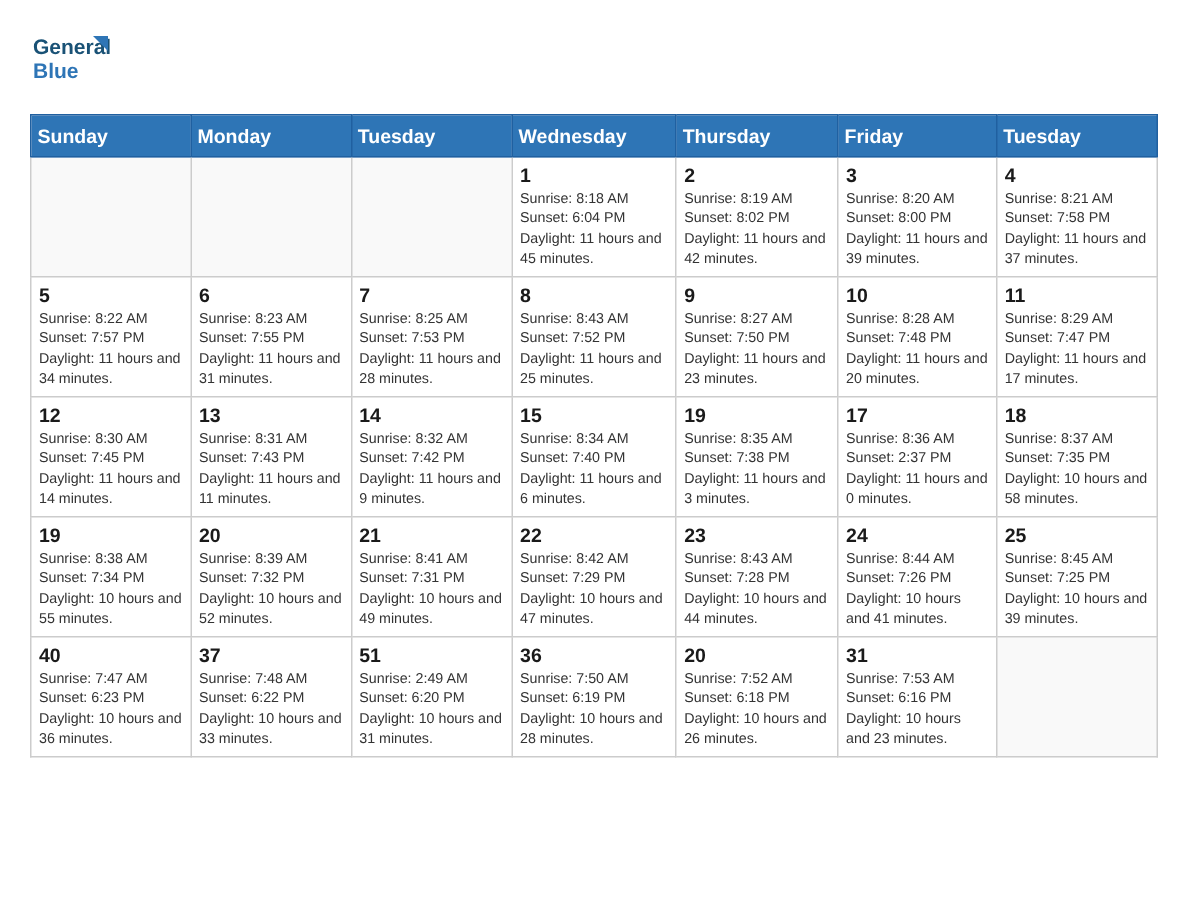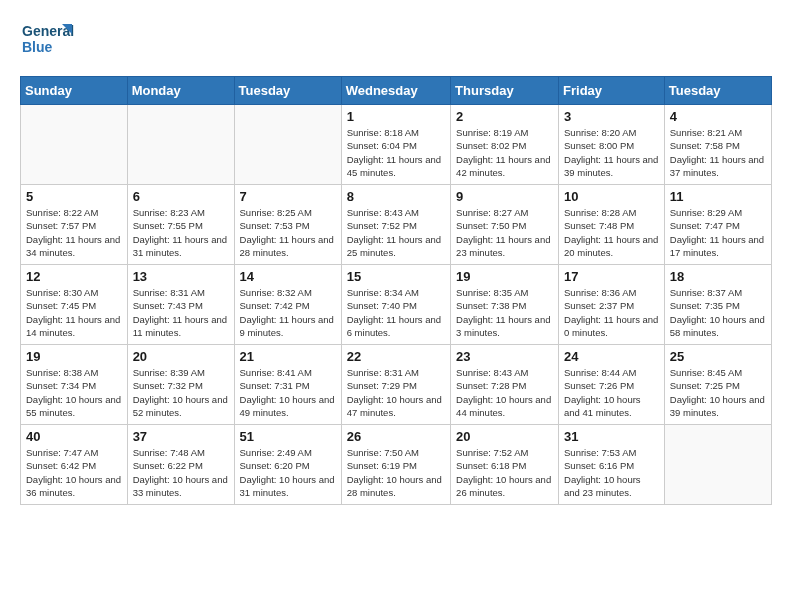--- a/index.html
+++ b/index.html
@@ -261,21 +261,21 @@
           </td>
           <td>
             <span class="day-number">21</span>
             <div class="day-info">Sunrise: 8:41 AM
 Sunset: 7:31 PM
 Daylight: 10 hours
 and 49 minutes.</div>
           </td>
           <td>
             <span class="day-number">22</span>
-            <div class="day-info">Sunrise: 8:31 AM
+            <div class="day-info">Sunrise: 8:42 AM
 Sunset: 7:29 PM
 Daylight: 10 hours
 and 47 minutes.</div>
           </td>
           <td>
             <span class="day-number">23</span>
             <div class="day-info">Sunrise: 8:43 AM
 Sunset: 7:28 PM
 Daylight: 10 hours
 and 44 minutes.</div>
@@ -292,40 +292,40 @@
             <div class="day-info">Sunrise: 8:45 AM
 Sunset: 7:25 PM
 Daylight: 10 hours
 and 39 minutes.</div>
           </td>
         </tr>
         <tr>
           <td>
             <span class="day-number">40</span>
             <div class="day-info">Sunrise: 7:47 AM
-Sunset: 6:42 PM
+Sunset: 6:23 PM
 Daylight: 10 hours
 and 36 minutes.</div>
           </td>
           <td>
             <span class="day-number">37</span>
             <div class="day-info">Sunrise: 7:48 AM
 Sunset: 6:22 PM
 Daylight: 10 hours
 and 33 minutes.</div>
           </td>
           <td>
             <span class="day-number">51</span>
             <div class="day-info">Sunrise: 2:49 AM
 Sunset: 6:20 PM
 Daylight: 10 hours
 and 31 minutes.</div>
           </td>
           <td>
-            <span class="day-number">26</span>
+            <span class="day-number">36</span>
             <div class="day-info">Sunrise: 7:50 AM
 Sunset: 6:19 PM
 Daylight: 10 hours
 and 28 minutes.</div>
           </td>
           <td>
             <span class="day-number">20</span>
             <div class="day-info">Sunrise: 7:52 AM
 Sunset: 6:18 PM
 Daylight: 10 hours

